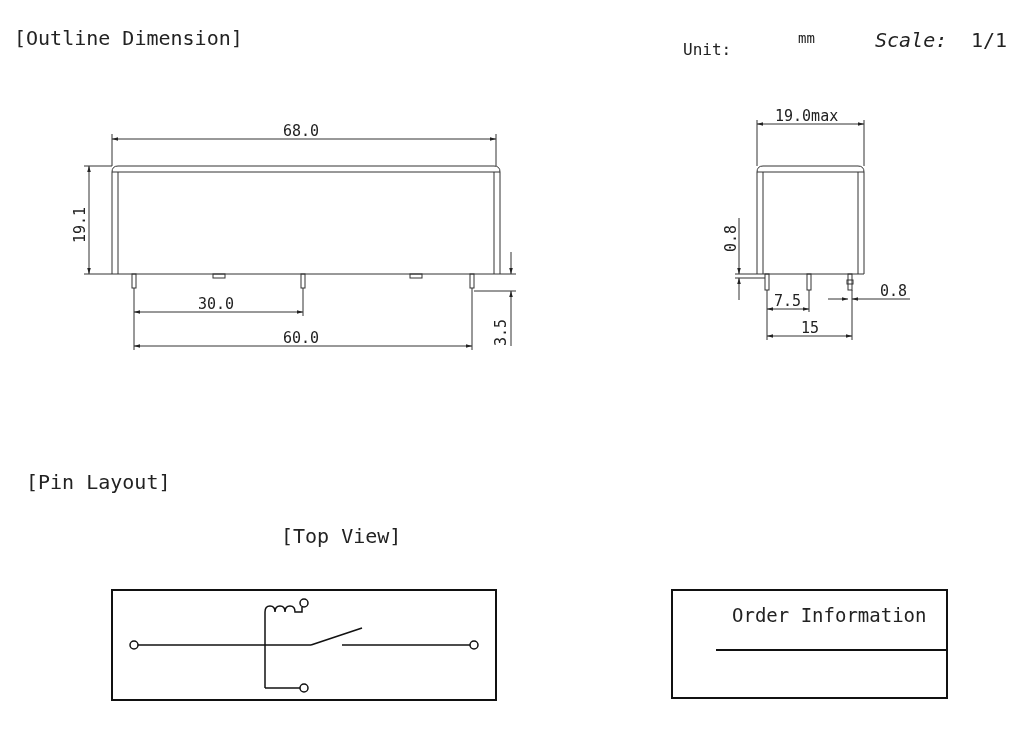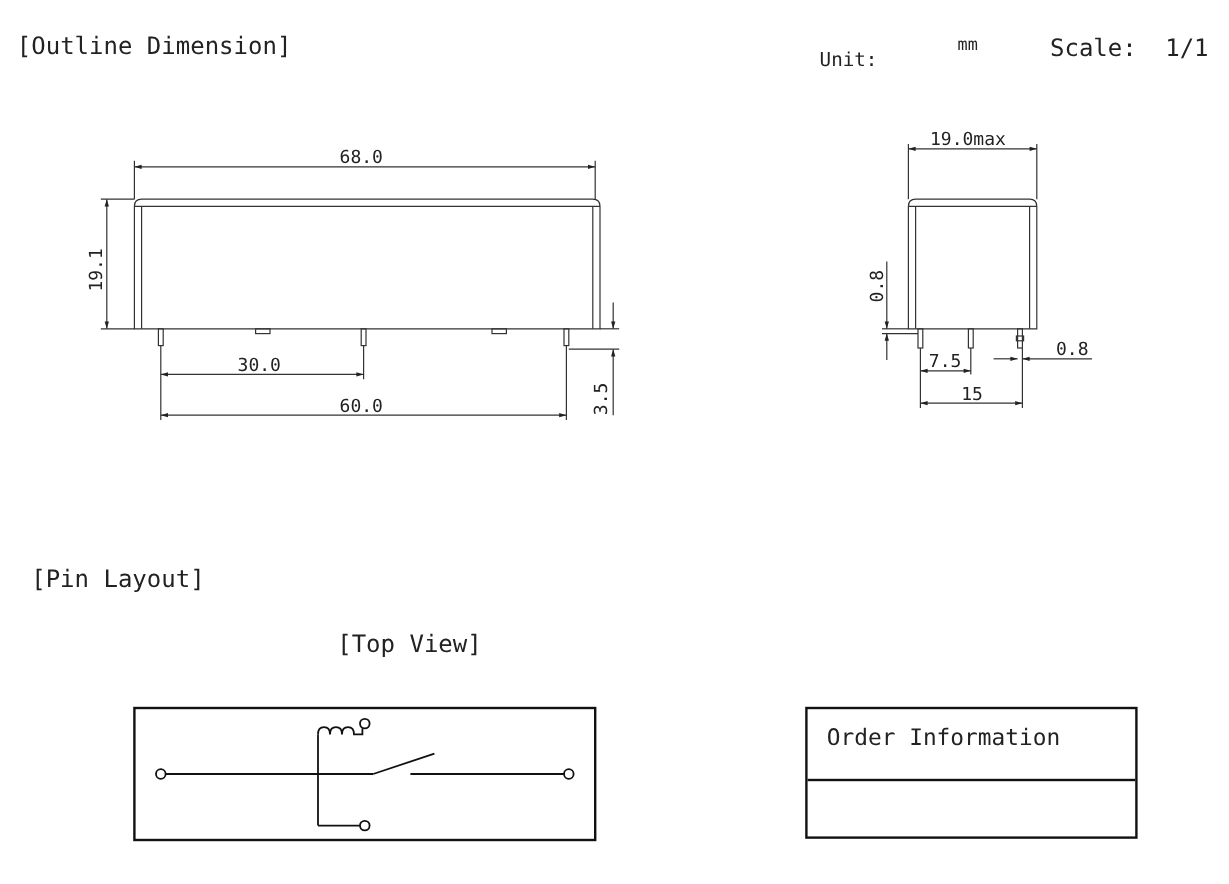--- a/index.html
+++ b/index.html
@@ -3,28 +3,28 @@
 <meta charset="utf-8">
 <style>
   html, body { margin: 0; padding: 0; background: #ffffff; }
   body { width: 1024px; height: 737px; position: relative; overflow: hidden;
          font-family: "DejaVu Serif", "Liberation Serif", serif; color: #1a1a1a; }
   .txt { position: absolute; white-space: nowrap; font-family: "DejaVu Sans Mono", "Liberation Mono", monospace; color: #222; }
   .h { font-size: 20px; letter-spacing: 0px; }
   #outline-title { left: 14px; top: 26px; text-align: right; }
   #unit-label { left: 683px; top: 40px; font-size: 16px; }
   #unit-value { left: 766px; top: 30px; font-size: 14px; margin-left: 32px; }
-  #scale-label { left: 875px; top: 28px; font-size: 20px; }
+  #scale-label { left: 875px; top: 28px; font-size: 20px; font-style: italic; }
   #scale-value { left: 971px; top: 28px; font-size: 20px; }
   #pin-title { left: 14px; top: 470px; margin-left: 12px; }
   #topview-title { left: 281px; top: 508px; margin-top: 16px; }
   svg.drawing { position: absolute; left: 0; top: 0; }
   .dim { font-family: "DejaVu Sans Mono", "Liberation Mono", monospace; font-size: 15px; fill: #222; }
   .order-box { position: absolute; left: 671px; top: 589px; width: 277px; height: 110px;
-               border: 2px solid #111; box-sizing: border-box; }
+               border: 2px solid #111; box-sizing: border-box; padding-left: 43px; }
   .order-head { height: 60px; border-bottom: 2px solid #111; box-sizing: border-box;
                 font-family: "DejaVu Sans Mono", "Liberation Mono", monospace; font-size: 19px;
                 padding: 13px 0 0 16px; color: #222; }
   .order-val { font-family: "DejaVu Sans Mono", "Liberation Mono", monospace; font-size: 19px;
                padding: 15px 0 0 25px; color: #222; }
 </style>
 </head>
 <body>
 
 <div id="outline-title" class="txt h">[Outline Dimension]</div>

